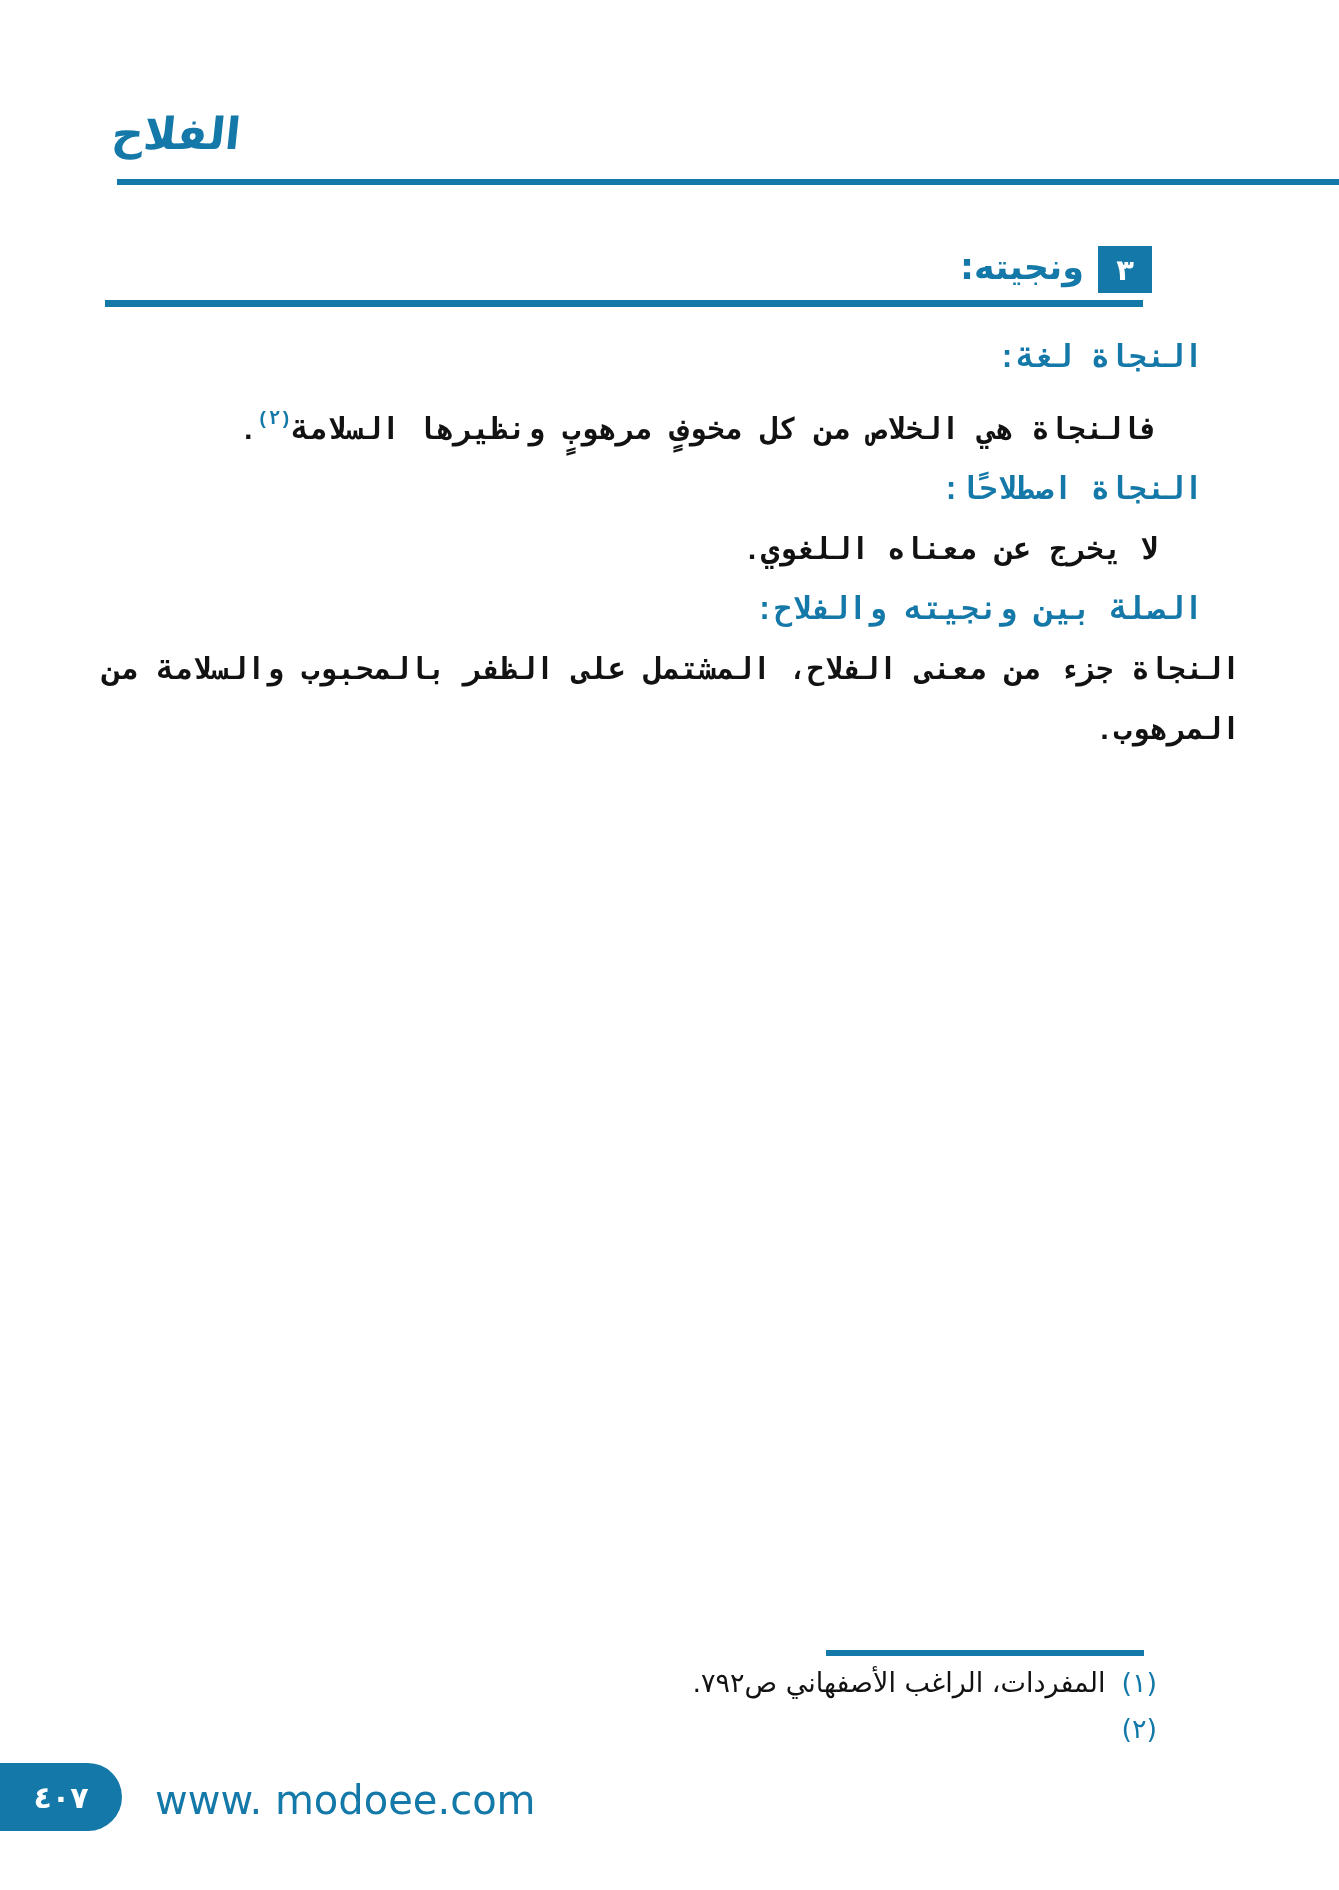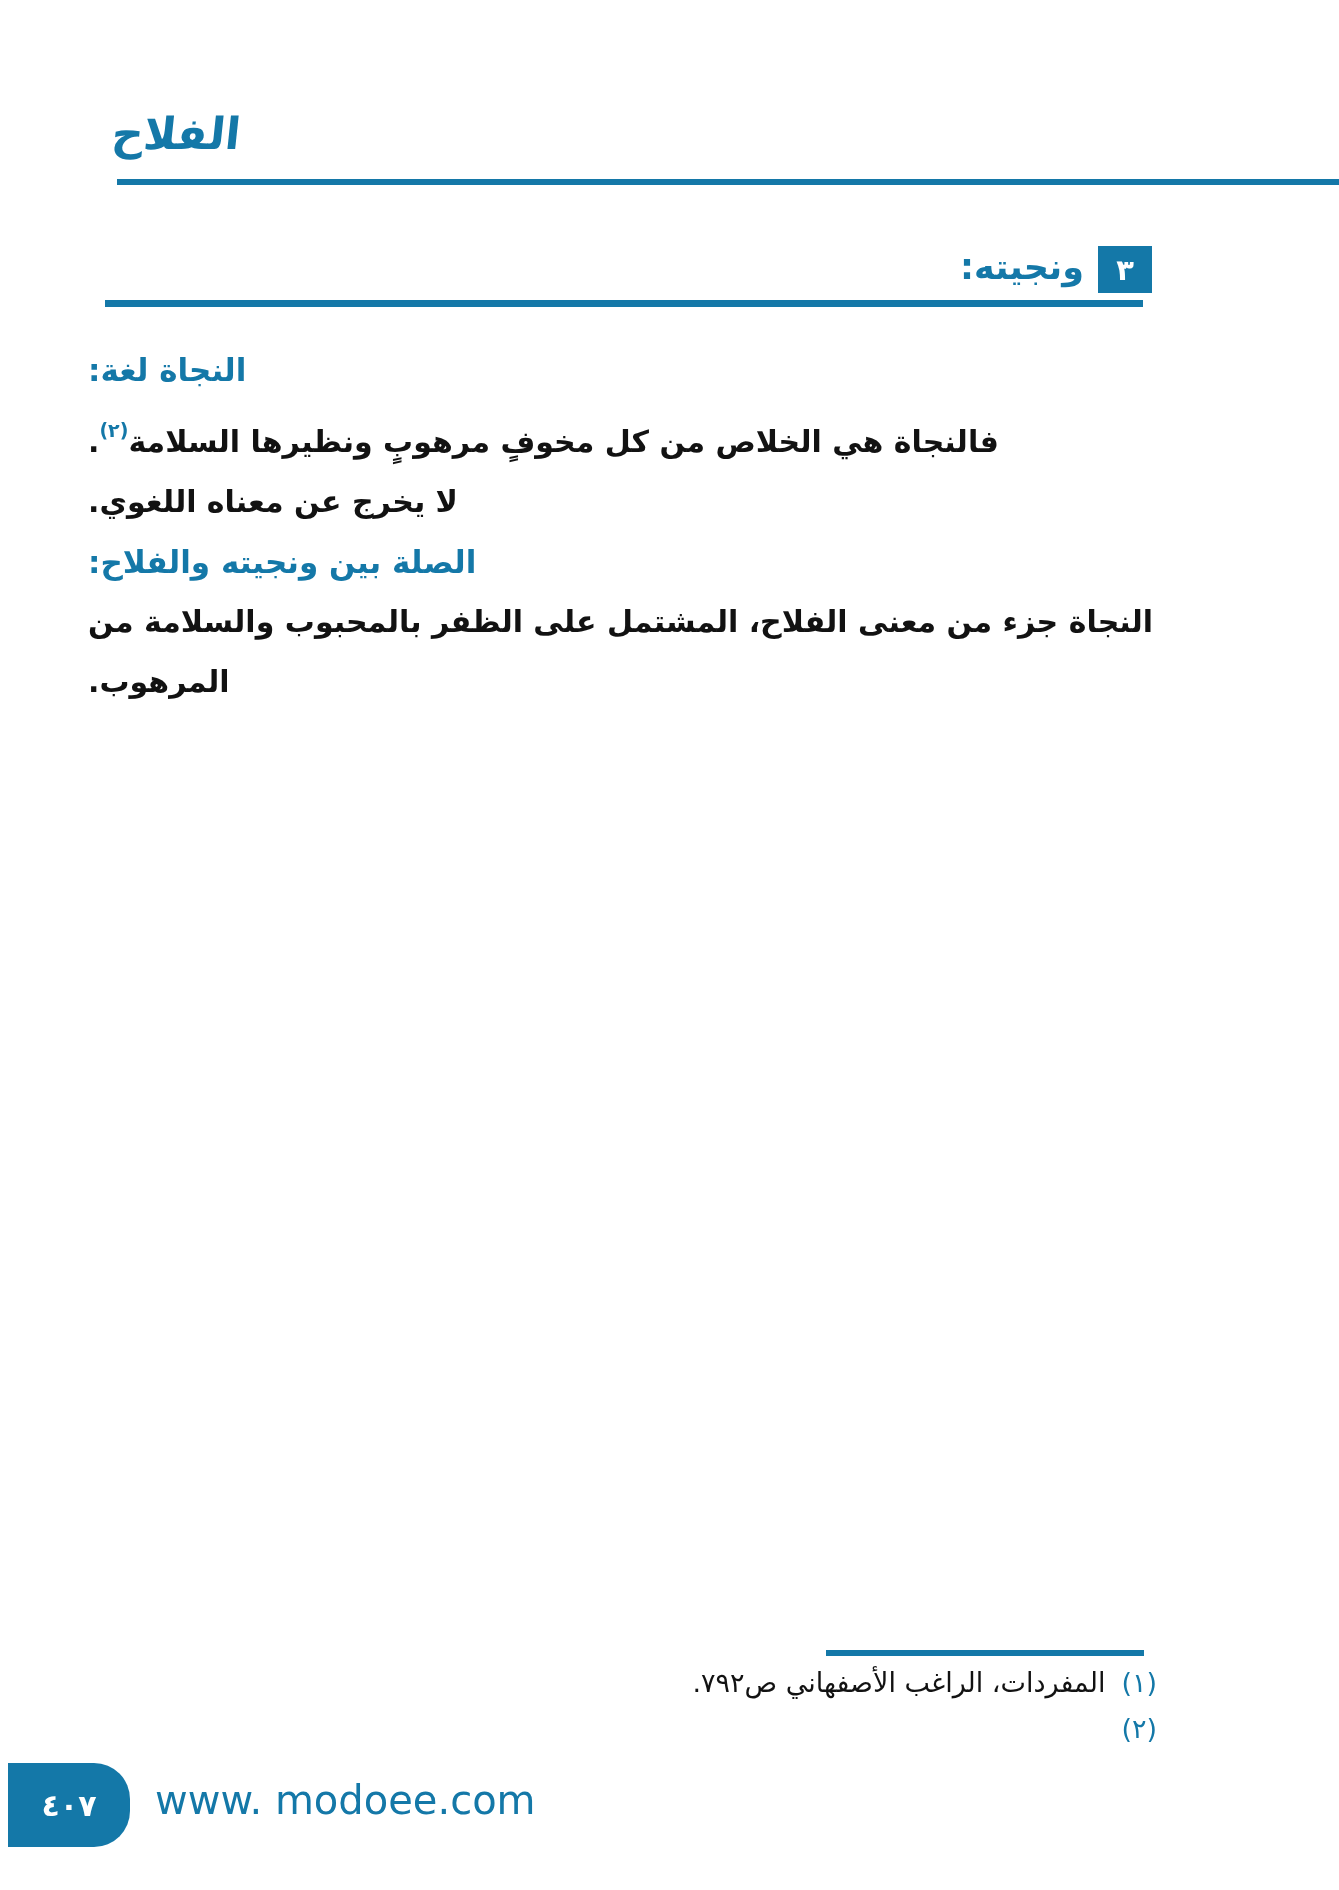--- a/index.html
+++ b/index.html
@@ -68,25 +68,26 @@
     top: 300px;
     left: 105px;
     width: 1038px;
     height: 7px;
     background: #1478A8;
   }
 
   
   .content {
     position: absolute;
-    top: 340px;
+    top: 329px;
     right: 99px;
     left: 88px;
     direction: rtl;
-    text-align: left;
+    text-align: right;
+    font-family: Liberation Mono, monospace;
   }
   .sub {
     color: #1478A8;
     font-size: 31px;
     font-weight: bold;
     line-height: 60px;
     margin: 0 37px 0 0;
   }
   .para {
     color: #121212;
@@ -129,24 +130,24 @@
     direction: rtl;
     gap: 16px;
     line-height: 46px;
     align-items: baseline;
   }
   .fn-marker { color: #1478A8; flex: 0 0 auto; }
 
   
   .page-pill {
     position: absolute;
-    left: 8px;
+    left: 0;
     top: 1763px;
     width: 122px;
-    height: 84px;
+    height: 68px;
     background: #1478A8;
     border-radius: 0 36px 36px 0;
     color: #ffffff;
     display: flex;
     align-items: center;
     justify-content: center;
     font-size: 30px;
     font-weight: bold;
     letter-spacing: 4px;
   }
@@ -174,20 +175,21 @@
   </div>
   <div class="rule-section"></div>
 
   <div class="content">
 
     <p class="sub">النجاة لغة:</p>
 
 
     <p class="para indent-md"><span>فالنجاة هي الخلاص من كل مخوفٍ مرهوبٍ ونظيرها السلامة</span><span class="ref-sup">(٢)</span><span>.</span></p>
 
+    <p class="sub">النجاة اصطلاحًا:</p>
 
     <p class="para indent-md">لا يخرج عن معناه اللغوي.</p>
 
     <p class="sub">الصلة بين ونجيته والفلاح:</p>
 
     <p class="para">النجاة جزء من معنى الفلاح، المشتمل على الظفر بالمحبوب والسلامة من المرهوب.</p>
   </div>
 
   <div class="fn-rule"></div>
   <div class="footnotes">

